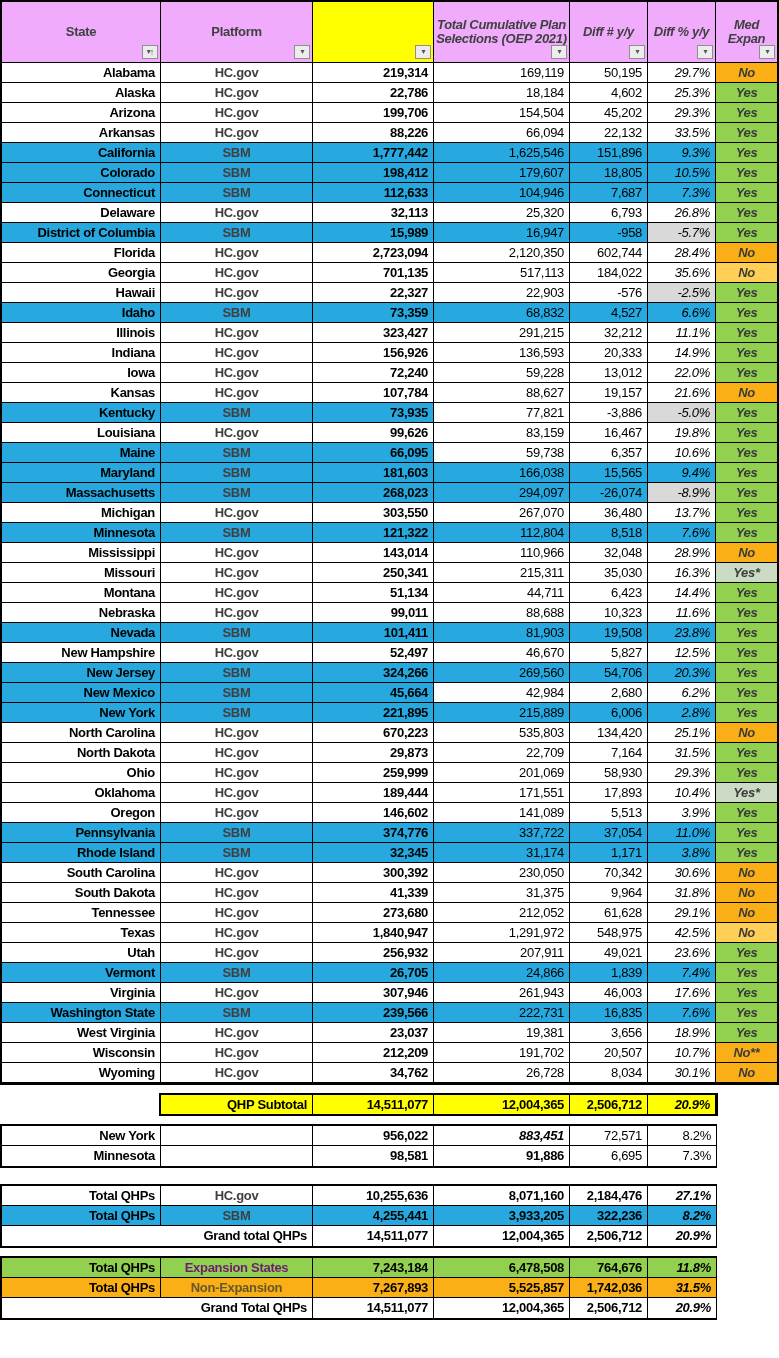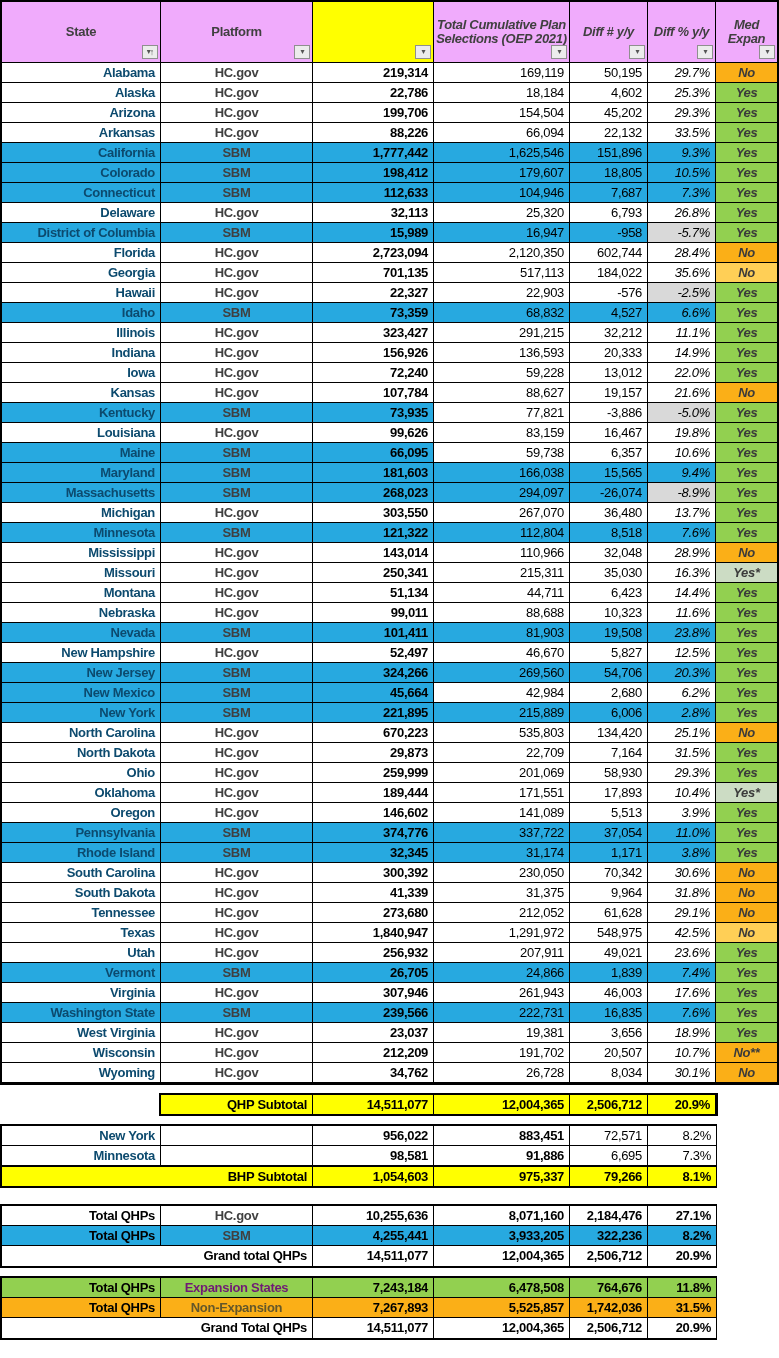--- a/index.html
+++ b/index.html
@@ -23,27 +23,27 @@
         border:1px solid #8f8f8f;box-sizing:border-box;display:flex;align-items:center;
         justify-content:center;font-size:8px;color:#555;font-style:normal;letter-spacing:-1px;
         font-weight:normal;cursor:pointer;}
   .fbtn .up{font-size:9px;}
 
   
   .row{height:20px;box-sizing:border-box;}
   .cell{border-right:1px solid #000;border-bottom:1px solid #000;box-sizing:border-box;
         font-size:13px;line-height:19px;overflow:hidden;white-space:nowrap;background:#fff;}
   .row .cell:last-child{border-right:none;}
-  .state{font-weight:bold;color:#0c4a6e;text-align:right;padding-right:5px;}
+  .state{font-weight:bold;color:#000000;text-align:right;padding-right:5px;}
   .platform{font-weight:bold;color:#404040;text-align:center;}
   .num{text-align:right;padding-right:5px;color:#000;}
   .v2022{font-weight:bold;}
   .pct{font-style:italic;}
   .bold{font-weight:bold;}
-  .bi{font-weight:bold;}
+  .bi{font-weight:bold;font-style:italic;}
   .med{text-align:center;font-weight:bold;font-style:italic;color:#3b3b3b;}
   .rs-b .cell:nth-child(-n+6){background:#27A9E0;}
   .rs-bp .cell:nth-child(-n+3){background:#27A9E0;}
   .pctgray{background:#D9D9D9 !important;}
   .m-orange{background:#FBAF17;}
   .m-gold{background:#FFCF56;}
   .m-green{background:#92D050;}
   .m-pale{background:#CCDCC4;}
 
   
@@ -602,27 +602,20 @@
       <div class="cell num">8.2%</div>
     </div>
     <div class="row grid6">
       <div class="cell state">Minnesota</div>
       <div class="cell platform"></div>
       <div class="cell num bold">98,581</div>
       <div class="cell num bold">91,886</div>
       <div class="cell num">6,695</div>
       <div class="cell num">7.3%</div>
     </div>
-    <div class="row gridC sub-row">
-      <div class="cell lab yellowbg">BHP Subtotal</div>
-      <div class="cell num bold yellowbg">1,054,603</div>
-      <div class="cell num bold yellowbg">975,337</div>
-      <div class="cell num bold yellowbg">79,266</div>
-      <div class="cell num bi yellowbg">8.1%</div>
-    </div>
   </div>
 
   <div class="gap"></div>
 
 
   <div class="gap"></div>
 
   <div class="block tot-block">
     <div class="row grid6">
       <div class="cell lab">Total QHPs</div>

